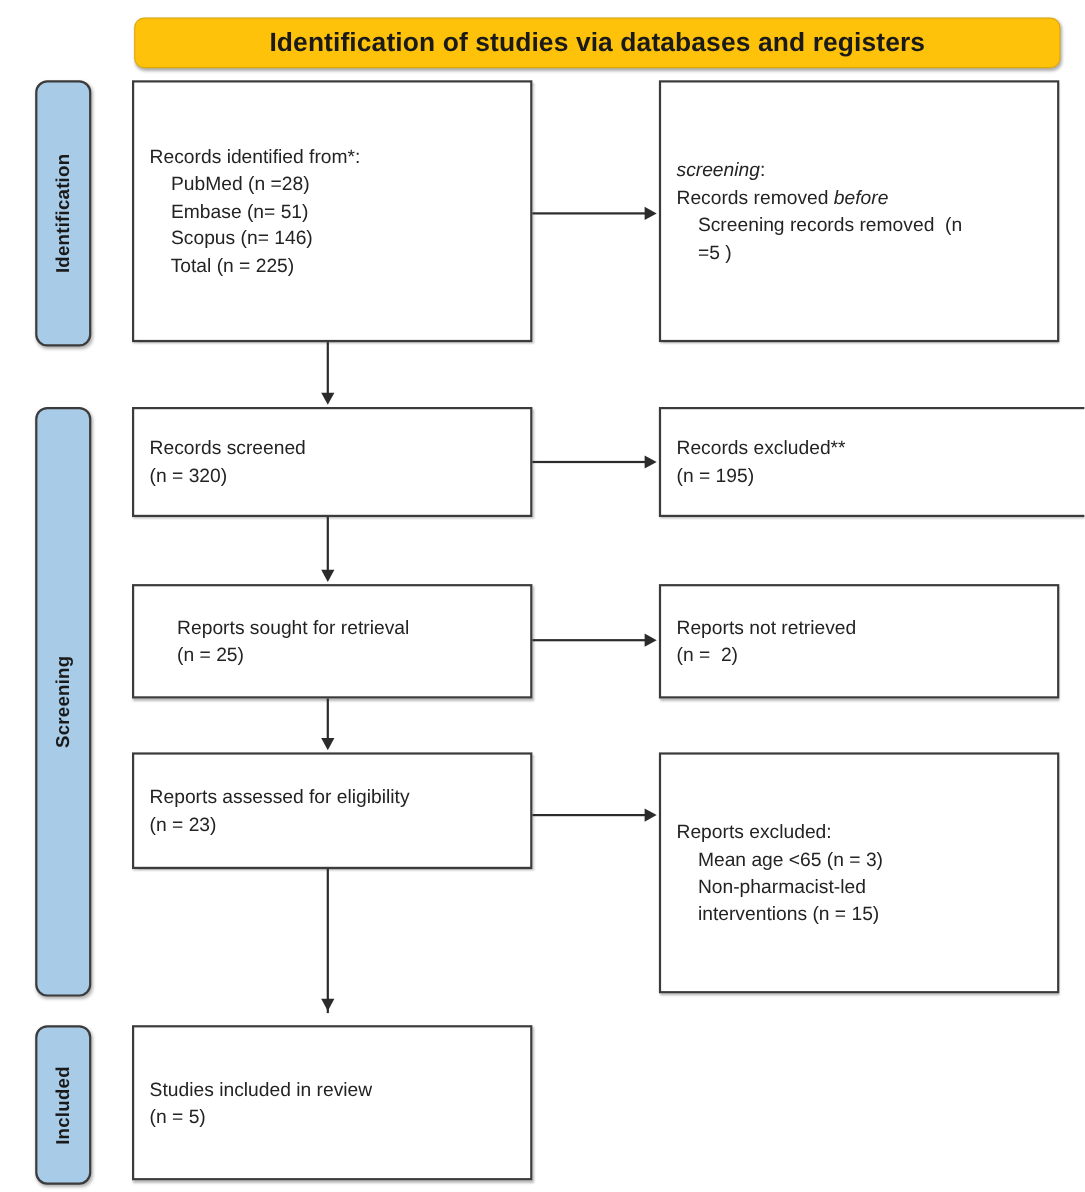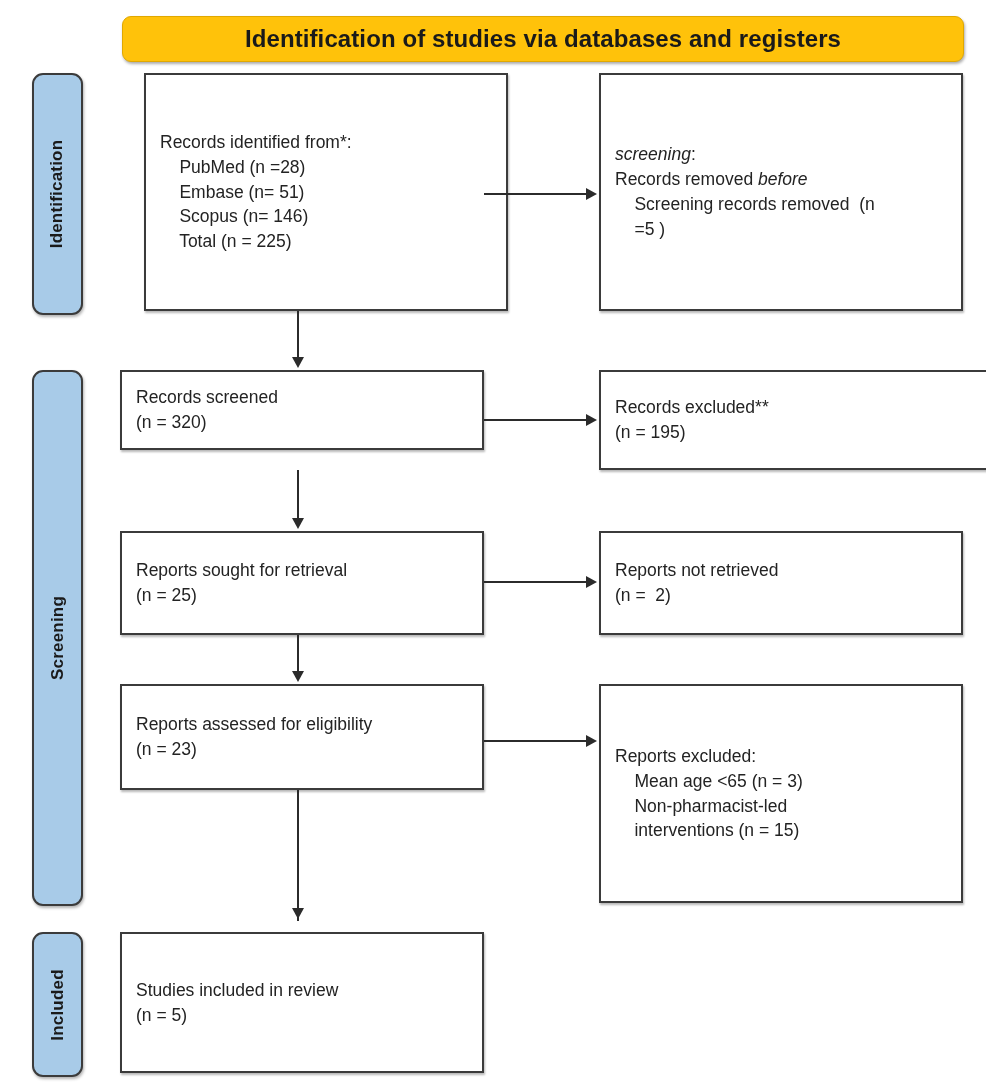--- a/index.html
+++ b/index.html
@@ -81,23 +81,23 @@
   .box-body {
     padding: 0 14px;
     font-size: 17.5px;
     line-height: 1.42;
     color: #232323;
   }
   .box-body .ln { white-space: pre; display: block; }
   .ital { font-style: italic; }
 
   
-  #box-identified   { left: 120px; top: 73px;  width: 364px; height: 238px; margin-left: 24px; }
-  #box-screened     { left: 120px; top: 370px; width: 364px; height: 80px; }
-  #box-sought       { left: 120px; top: 531px; width: 364px; height: 104px; }
+  #box-identified   { left: 120px; top: 73px;  width: 364px; height: 238px; }
+  #box-screened     { left: 120px; top: 370px; width: 364px; height: 100px; }
+  #box-sought       { left: 120px; top: 531px; width: 364px; height: 104px; padding-left: 25px; }
   #box-assessed     { left: 120px; top: 684px; width: 364px; height: 106px; }
   #box-included     { left: 120px; top: 932px; width: 364px; height: 141px; }
 
   
   #box-removed      { left: 599px; top: 73px;  width: 364px; height: 238px; }
   #box-excluded-rec { left: 599px; top: 370px; width: 428px; height: 100px; }
   #box-notretrieved { left: 599px; top: 531px; width: 364px; height: 104px; }
   #box-excluded-rep { left: 599px; top: 684px; width: 364px; height: 219px; }
   .conn-line-v {
     position: absolute;

